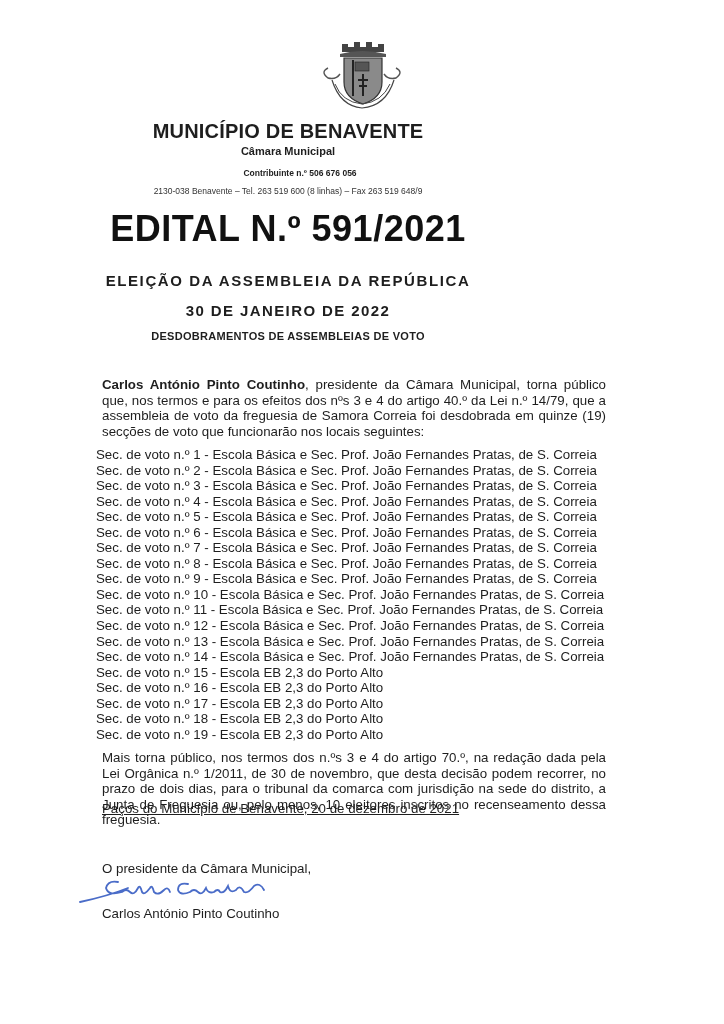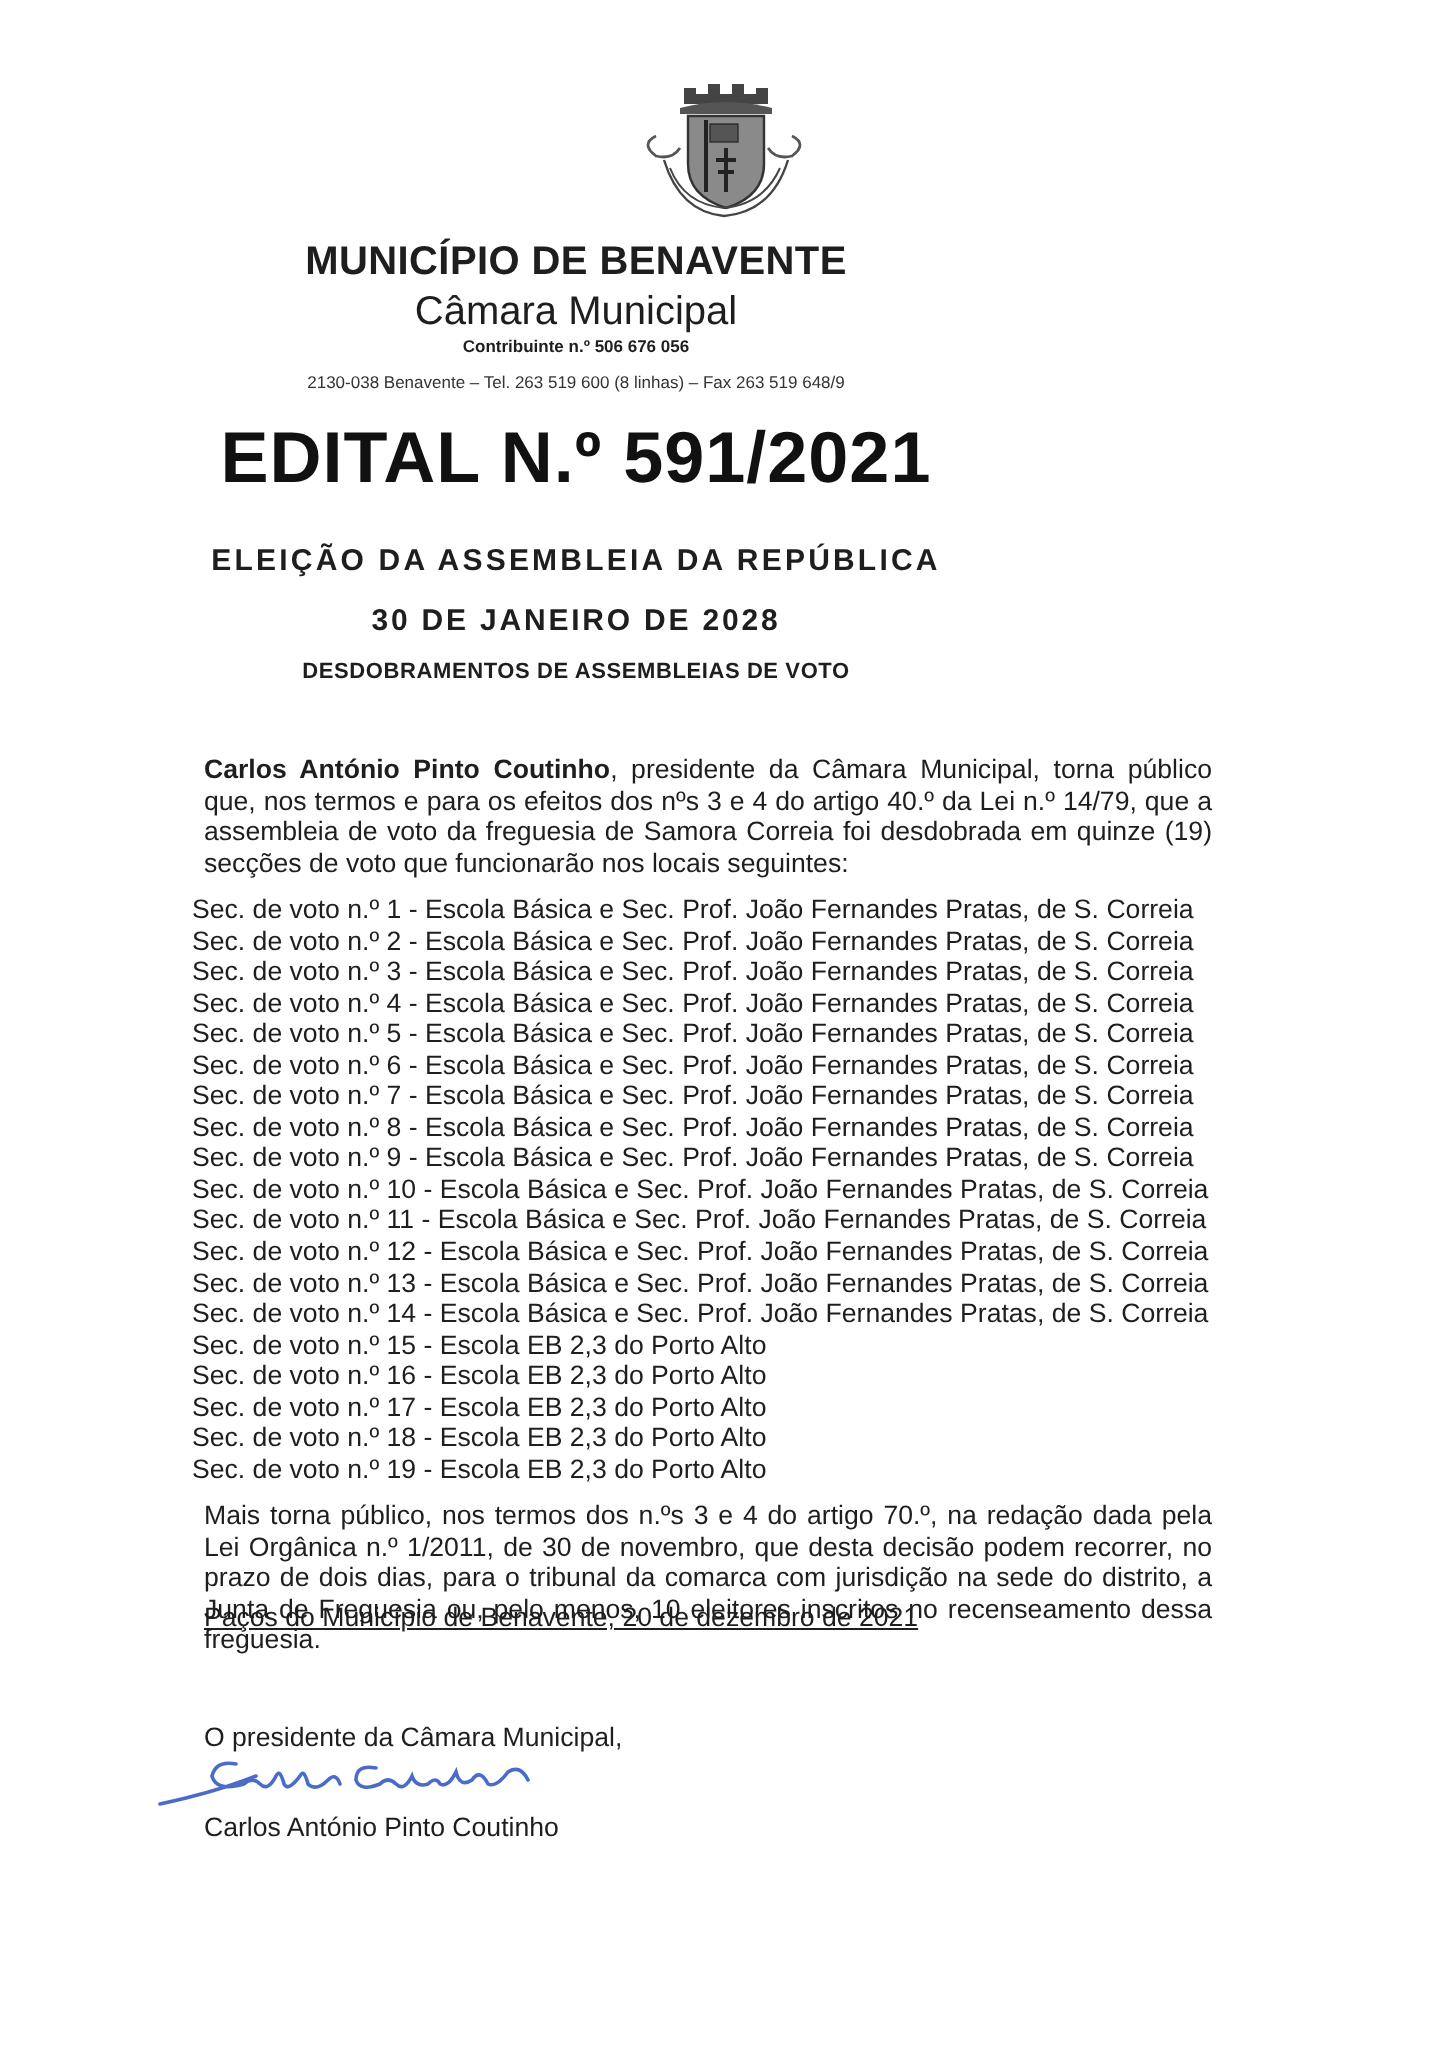--- a/index.html
+++ b/index.html
@@ -3,22 +3,22 @@
 <meta charset="utf-8">
 <style>
   html, body { margin: 0; padding: 0; }
   body {
     width: 724px; height: 1024px; background: #ffffff; position: relative;
     font-family: "Liberation Sans", sans-serif; color: #1e1e1e; overflow: hidden;
   }
   .crest { position: absolute; left: 310px; top: 38px; width: 104px; height: 72px; }
   .center { position: absolute; left: 0; width: 576px; text-align: center; }
   .muni { top: 120px; font-size: 20px; font-weight: bold; letter-spacing: 0.2px; }
-  .camara { top: 145px; font-size: 20px; font-weight: normal; }
-  .contrib { top: 168px; font-size: 8.5px; font-weight: bold; }
+  .camara { top: 145px; font-size: 11px; font-weight: bold; }
+  .contrib { top: 168px; font-size: 8.5px; font-weight: bold; margin-left: 12px; }
   .addr { top: 186px; font-size: 8.5px; color: #333; }
   .edital { top: 208px; font-size: 36px; font-weight: bold; letter-spacing: 0.5px; color: #111; text-align: center; }
   .elec { top: 272px; font-size: 15px; font-weight: bold; letter-spacing: 1.6px; }
   .date { top: 302px; font-size: 15px; font-weight: bold; letter-spacing: 1.4px; }
   .desd { top: 330px; font-size: 11px; font-weight: bold; letter-spacing: 0.3px; }
   .para { position: absolute; left: 102px; width: 504px; font-size: 13.3px; line-height: 15.6px; text-align: justify; }
   .para b { font-weight: bold; }
   .p1 { top: 365px; margin-top: 12px; }
   .list { position: absolute; left: 96px; top: 447px; width: 520px; font-size: 13.3px; line-height: 15.55px; }
   .list div { white-space: nowrap; }
@@ -51,21 +51,21 @@
 <div class="center muni">MUNICÍPIO DE BENAVENTE</div>
 <div class="center camara">Câmara Municipal</div>
 <div class="center contrib">
   <span>Contribuinte n.º</span>
   <span>506 676 056</span>
 </div>
 <div class="center addr">2130-038 Benavente – Tel. 263 519 600 (8 linhas) – Fax 263 519 648/9</div>
 
 <div class="center edital">EDITAL N.º 591/2021</div>
 <div class="center elec">ELEIÇÃO DA ASSEMBLEIA DA REPÚBLICA</div>
-<div class="center date">30 DE JANEIRO DE 2028</div>
+<div class="center date">30 DE JANEIRO DE 2022</div>
 <div class="center desd">DESDOBRAMENTOS DE ASSEMBLEIAS DE VOTO</div>
 
 <div class="para p1"><b>Carlos António Pinto Coutinho</b><span>, presidente da Câmara Municipal, torna público que, nos termos e para os efeitos dos nºs 3 e 4 do artigo 40.º da Lei n.º 14/79, que a assembleia de voto da freguesia de Samora Correia foi desdobrada em quinze (19) secções de voto que funcionarão nos locais seguintes:</span></div>
 
 <div class="list">
   <div>Sec. de voto n.º 1 - Escola Básica e Sec. Prof. João Fernandes Pratas, de S. Correia</div>
   <div>Sec. de voto n.º 2 - Escola Básica e Sec. Prof. João Fernandes Pratas, de S. Correia</div>
   <div>Sec. de voto n.º 3 - Escola Básica e Sec. Prof. João Fernandes Pratas, de S. Correia</div>
   <div>Sec. de voto n.º 4 - Escola Básica e Sec. Prof. João Fernandes Pratas, de S. Correia</div>
   <div>Sec. de voto n.º 5 - Escola Básica e Sec. Prof. João Fernandes Pratas, de S. Correia</div>

